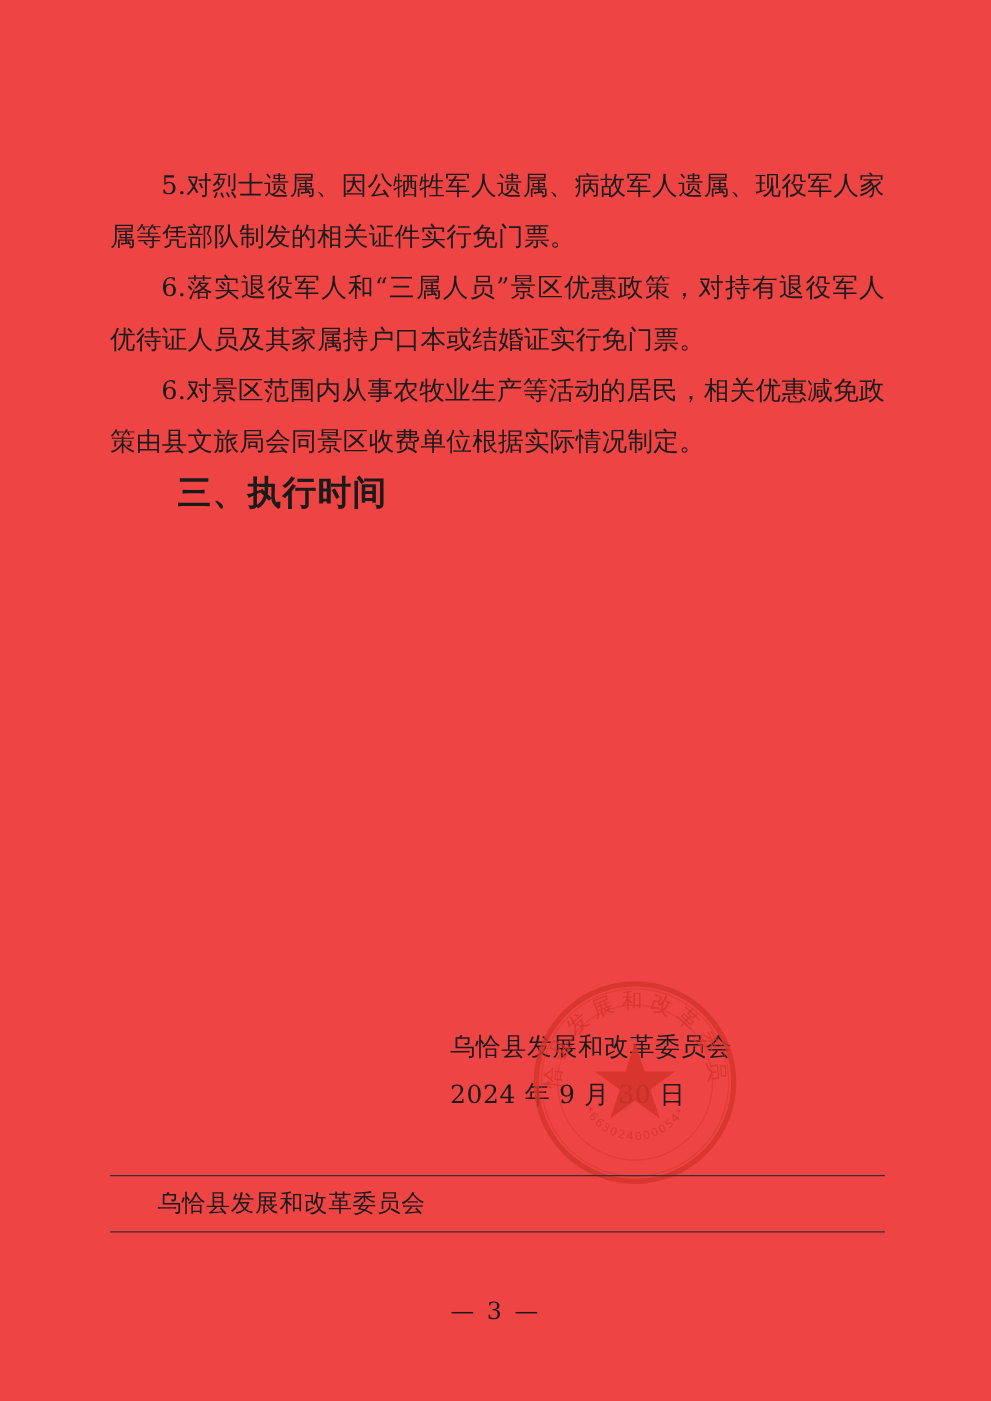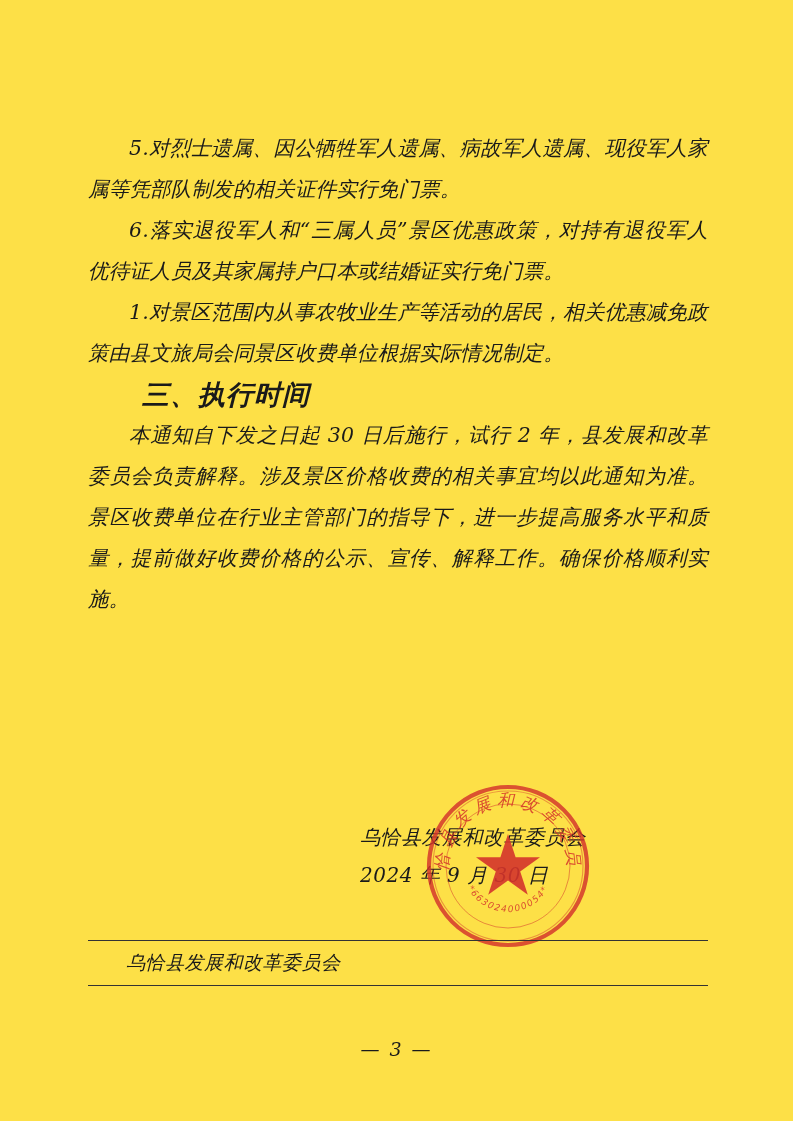--- a/index.html
+++ b/index.html
@@ -11,22 +11,21 @@
     width: 793px;
     height: 1121px;
     position: relative;
     font-family: "DejaVu Serif", "Liberation Serif", serif;
     color: #1a1a1a;
     overflow: hidden;
   }
   .page {
     position: absolute;
     inset: 0;
-    background: #fde047;
-    font-style: italic;
+    background: #ef4444;
   }
   .content {
     position: absolute;
     left: 88px;
     top: 128px;
     width: 620px;
   }
   .para {
     font-size: 20.5px;
     line-height: 41px;
@@ -99,23 +98,22 @@
   }
 </style>
 </head>
 <body>
 
 <div class="page">
 
   <div class="content">
     <p class="para">5.对烈士遗属、因公牺牲军人遗属、病故军人遗属、现役军人家属等凭部队制发的相关证件实行免门票。</p>
     <p class="para">6.落实退役军人和“三属人员”景区优惠政策，对持有退役军人优待证人员及其家属持户口本或结婚证实行免门票。</p>
-    <p class="para">1.对景区范围内从事农牧业生产等活动的居民，相关优惠减免政策由县文旅局会同景区收费单位根据实际情况制定。</p>
+    <p class="para">6.对景区范围内从事农牧业生产等活动的居民，相关优惠减免政策由县文旅局会同景区收费单位根据实际情况制定。</p>
     <p class="section-head">三、执行时间</p>
-    <p class="para">本通知自下发之日起 30 日后施行，试行 2 年，县发展和改革委员会负责解释。涉及景区价格收费的相关事宜均以此通知为准。景区收费单位在行业主管部门的指导下，进一步提高服务水平和质量，提前做好收费价格的公示、宣传、解释工作。确保价格顺利实施。</p>
   </div>
 
   <div class="sign-block">
     <div class="sign-line">乌恰县发展和改革委员会</div>
     <div class="sign-line">2024 年 9 月 30 日</div>
   </div>
 
   <div class="stamp">
     <svg width="168" height="168" viewBox="0 0 168 168" xmlns="http://www.w3.org/2000/svg">
       <defs>

